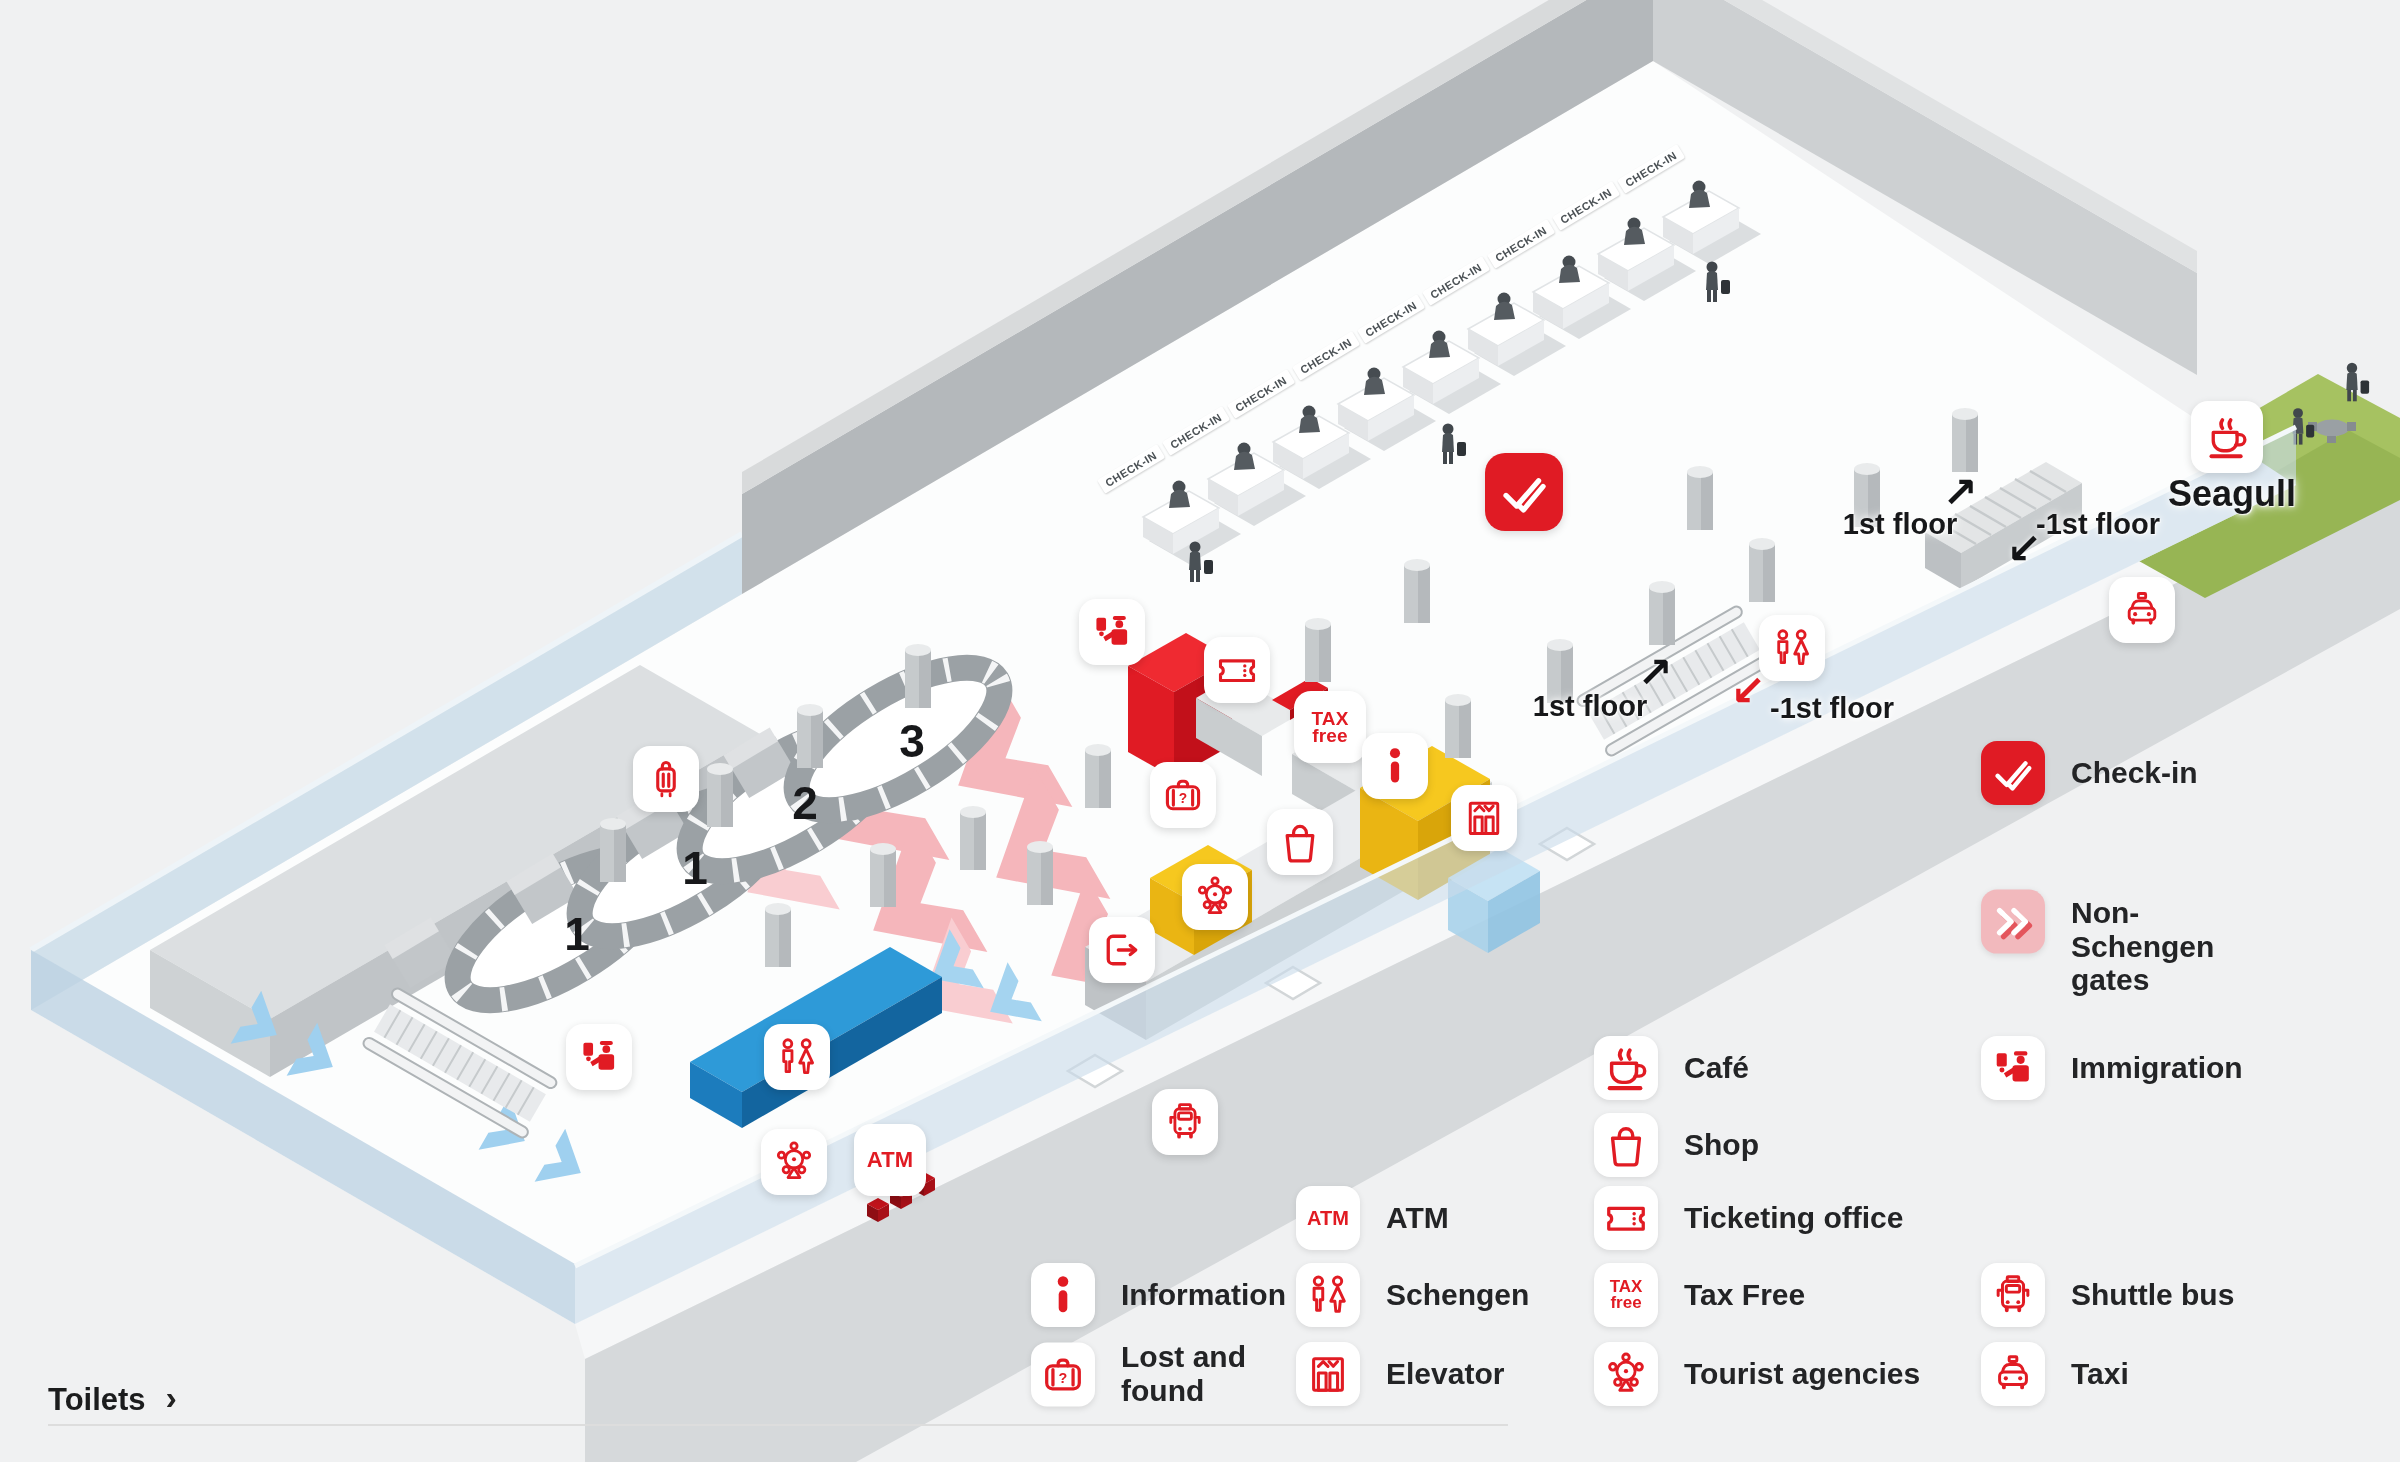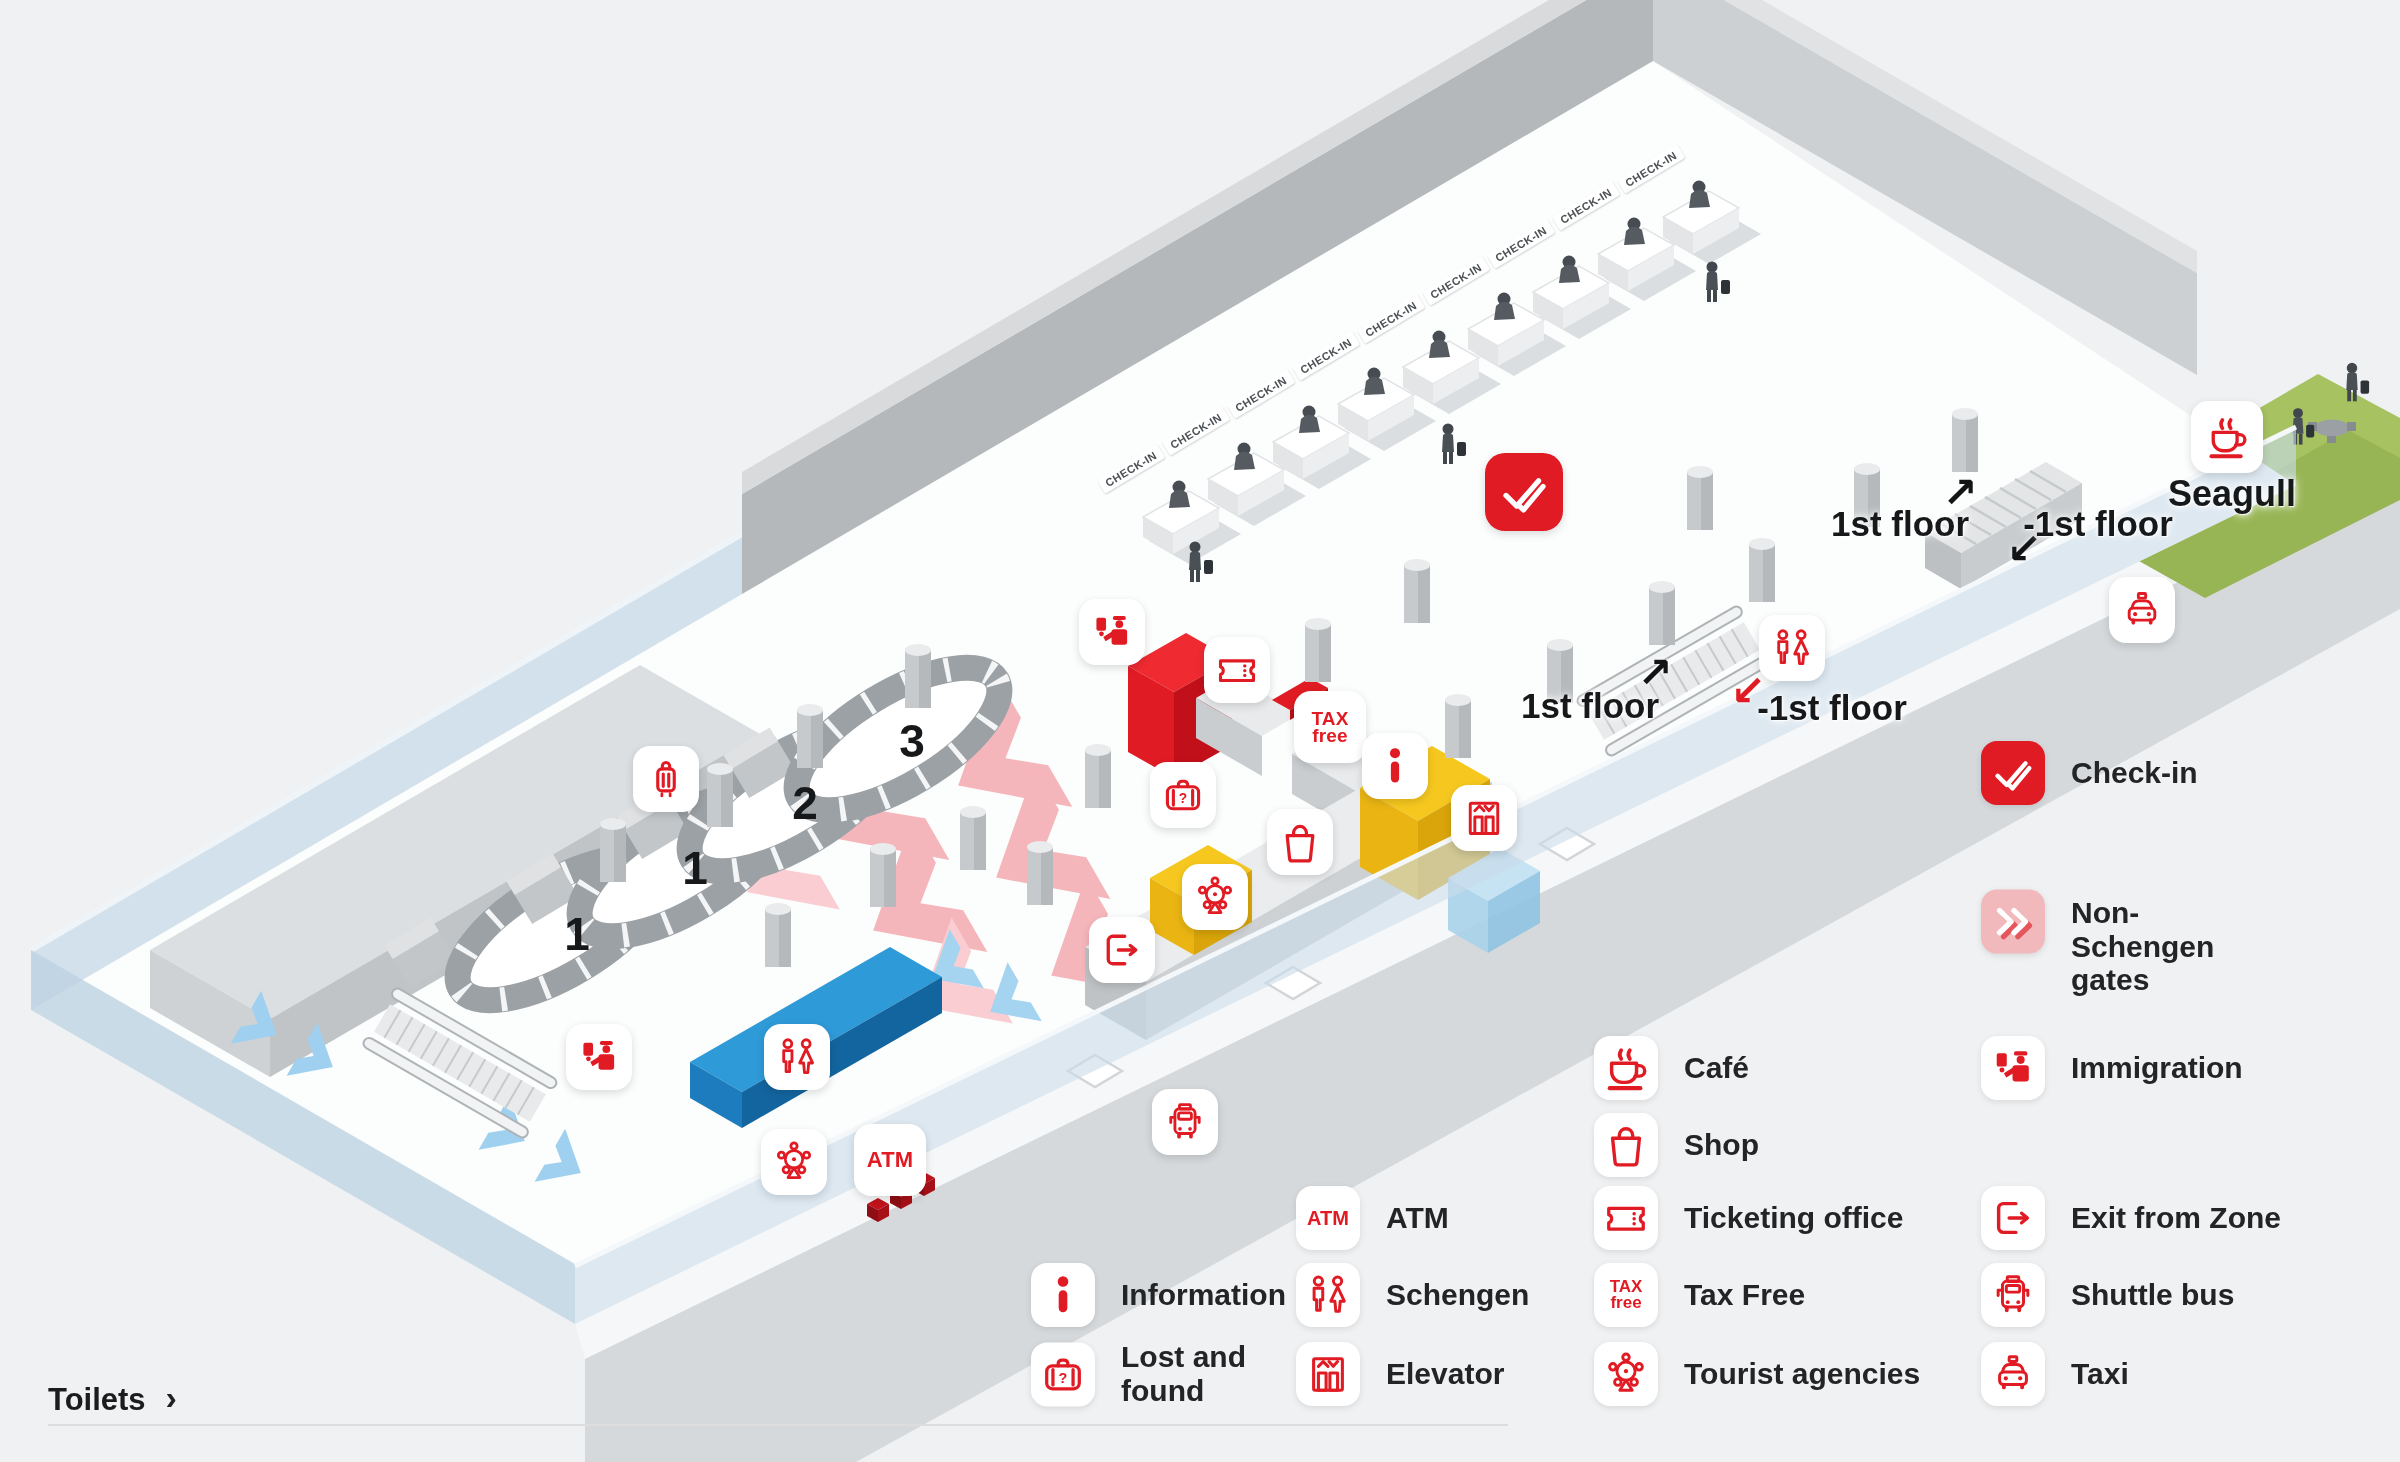--- a/index.html
+++ b/index.html
@@ -12,21 +12,21 @@
          box-shadow:0 3px 8px rgba(0,0,0,.14);display:flex;align-items:center;justify-content:center;
          color:#e11b23;transform:translate(-50%,-50%);}
   .badge svg{width:44px;height:44px;}
   .badge.big{width:78px;height:78px;border-radius:20px;}
   .badge.big svg{width:54px;height:54px;}
   .badge.red{background:#e01b24;color:#fff;}
   .badge .ttxt{font-weight:bold;color:#e11b23;font-size:22px;line-height:.92;text-align:center;letter-spacing:.2px;}
   .badge .ttxt.two{font-size:19px;}
 
   
-  .maplabel{position:absolute;transform:translate(-50%,-50%);font-weight:bold;font-size:35px;color:#17181a;
+  .maplabel{position:absolute;transform:translate(-50%,-50%);font-weight:bold;font-size:29px;color:#17181a;
             white-space:nowrap;text-shadow:0 0 6px #fff,0 0 12px #fff,1px 1px 1px rgba(255,255,255,.9);}
   .arrowg{position:absolute;transform:translate(-50%,-50%);font-family:"DejaVu Sans",sans-serif;
           font-size:42px;font-weight:bold;color:#131416;text-shadow:0 0 5px #fff;}
   .arrowg.red{color:#e11b23;}
   .num{position:absolute;transform:translate(-50%,-50%);font-weight:bold;font-size:46px;color:#17181a;}
   .sign{position:absolute;transform:translate(-50%,-50%) rotate(-31deg);background:#fff;color:#4a5054;
         font-size:11px;font-weight:bold;letter-spacing:.5px;padding:2px 6px;border-radius:2px;
         box-shadow:0 1px 2px rgba(0,0,0,.18);white-space:nowrap;}
 
   
@@ -617,28 +617,20 @@
   <div class="lg-label w205">Non-Schengen gates</div>
 </div>
 <div class="lg-item" style="left:1981px;top:1068px">
   <div class="tile">
         <svg viewBox="0 0 48 48">
           <use href="#sym-immigration"></use>
         </svg>
       </div>
   <div class="lg-label">Immigration</div>
 </div>
-<div class="lg-item" style="left:1981px;top:1218px">
-  <div class="tile">
-        <svg viewBox="0 0 48 48">
-          <use href="#sym-exit"></use>
-        </svg>
-      </div>
-  <div class="lg-label">Exit from Zone</div>
-</div>
 <div class="lg-item" style="left:1981px;top:1295px">
   <div class="tile">
         <svg viewBox="0 0 48 48">
           <use href="#sym-shuttle"></use>
         </svg>
       </div>
   <div class="lg-label">Shuttle bus</div>
 </div>
 <div class="lg-item" style="left:1981px;top:1374px">
   <div class="tile">

